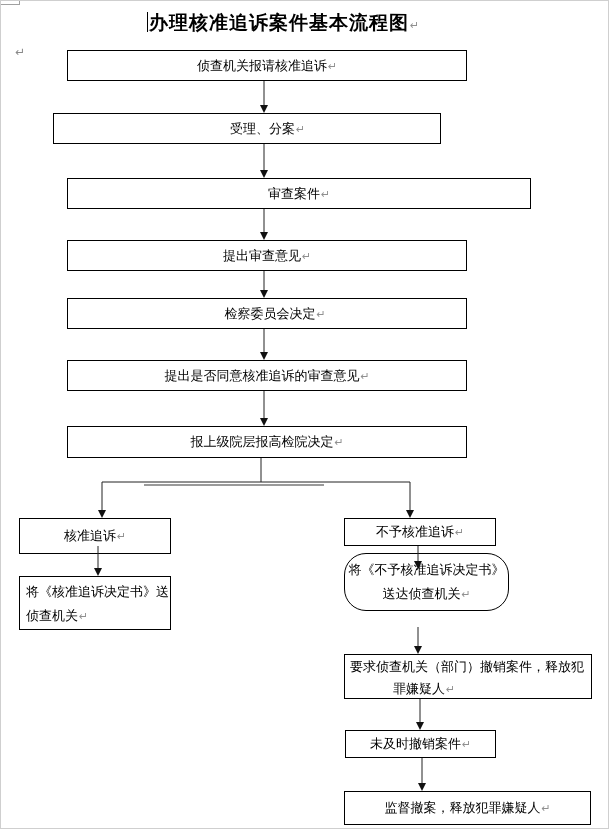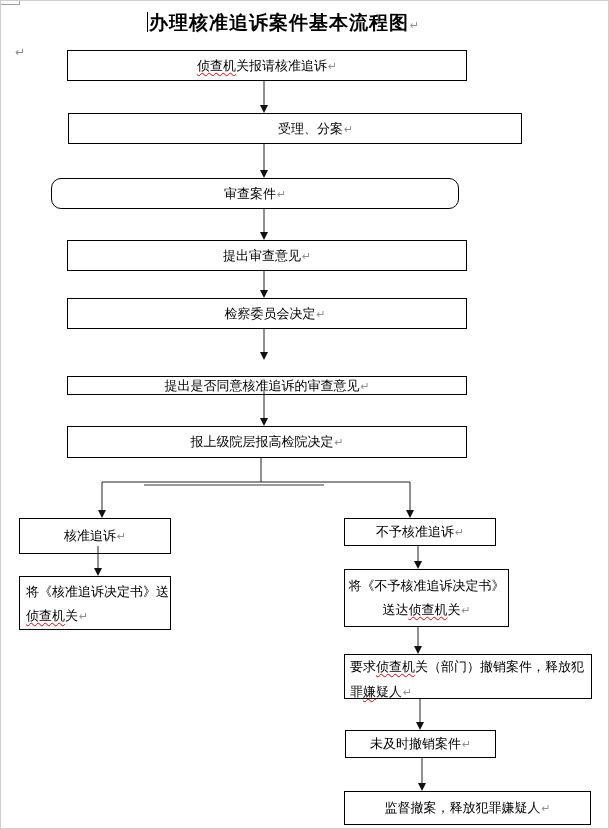--- a/index.html
+++ b/index.html
@@ -30,21 +30,20 @@
   .box{
     position:absolute;border:1px solid #000;background:#fff;
     box-sizing:border-box;font-size:13px;white-space:nowrap;
   }
   .box.center{display:flex;align-items:center;justify-content:center;}
   .box.lines{display:block;}
   .box.lines .ln{line-height:24px;}
   .box.lines.padded{padding:3px 0 0 6px;}
   .box.lines.centered .ln{text-align:center;}
   .sq{
-    text-decoration:underline;
     text-decoration-style:wavy;
     text-decoration-color:#e00000;
     text-decoration-thickness:1px;
     text-underline-offset:2px;
   }
   svg.connectors{position:absolute;left:0;top:0;pointer-events:none;}
 </style>
 </head>
 <body>
 
@@ -52,57 +51,57 @@
 
   <div class="corner-mark"></div>
 
   <div class="title"><span class="caret"></span><span>办理核准追诉案件基本流程图</span><span class="cr">↵</span></div>
 
   <div class="pmark">↵</div>
 
   <div class="box center" style="left:66px;top:49px;width:400px;height:31px;">
     <span><span></span><span class="sq">侦查机</span><span>关报请核准追诉</span><span class="cr">↵</span></span>
   </div>
-  <div class="box center" style="left:67px;top:112px;width:454px;height:31px;padding-left:41px;">
+  <div class="box center" style="left:52px;top:112px;width:388px;height:31px;padding-left:41px;">
     <span><span>受理、分案</span><span class="sq"></span><span></span><span class="cr">↵</span></span>
   </div>
-  <div class="box center" style="left:50px;top:177px;width:408px;height:31px;border-radius:10px;">
+  <div class="box center" style="left:66px;top:177px;width:464px;height:31px;">
     <span><span>审查案件</span><span class="sq"></span><span></span><span class="cr">↵</span></span>
   </div>
   <div class="box center" style="left:66px;top:239px;width:400px;height:31px;">
     <span><span>提出审查意见</span><span class="sq"></span><span></span><span class="cr">↵</span></span>
   </div>
   <div class="box center" style="left:66px;top:297px;width:400px;height:31px;padding-left:16px;">
     <span><span>检察委员会决定</span><span class="sq"></span><span></span><span class="cr">↵</span></span>
   </div>
-  <div class="box center" style="left:66px;top:375px;width:400px;height:19px;">
+  <div class="box center" style="left:66px;top:359px;width:400px;height:31px;">
     <span><span>提出是否同意核准追诉的审查意见</span><span class="sq"></span><span></span><span class="cr">↵</span></span>
   </div>
   <div class="box center" style="left:66px;top:425px;width:400px;height:32px;">
     <span><span>报上级院层报高检院决定</span><span class="sq"></span><span></span><span class="cr">↵</span></span>
   </div>
 
   <div class="box center" style="left:18px;top:517px;width:152px;height:36px;">
     <span><span>核准追诉</span><span class="cr">↵</span></span>
   </div>
   <div class="box lines padded" style="left:18px;top:575px;width:152px;height:54px;">
     <div class="ln"><span>将《核准追诉决定书》送</span></div>
     <div class="ln"><span class="sq">侦查机</span><span>关</span><span class="cr">↵</span></div>
   </div>
 
   <div class="box center" style="left:343px;top:517px;width:152px;height:28px;">
     <span><span>不予核准追诉</span><span class="cr">↵</span></span>
   </div>
-  <div class="box lines centered" style="left:343px;top:568px;width:165px;height:58px;padding-top:4px;">
+  <div class="box lines centered" style="left:343px;top:552px;width:165px;height:58px;padding-top:4px;border-radius:22px;">
     <div class="ln"><span>将《不予核准追诉决定书》</span></div>
     <div class="ln"><span>送达</span><span class="sq">侦查机</span><span>关</span><span class="cr">↵</span></div>
   </div>
   <div class="box lines" style="left:343px;top:653px;width:248px;height:45px;padding:0 8px 0 5px;">
     <div class="ln" style="line-height:23px;"><span>要求</span><span class="sq">侦查机</span><span>关（部门）撤销案件，释放犯</span></div>
-    <div class="ln" style="line-height:27px;"><span>罪</span><span class="sq">嫌</span><span>疑人</span><span class="cr">↵</span></div>
+    <div class="ln" style="line-height:22px;margin-left:43px;"><span>罪</span><span class="sq">嫌</span><span>疑人</span><span class="cr">↵</span></div>
   </div>
   <div class="box center" style="left:344px;top:729px;width:151px;height:28px;">
     <span><span>未及时撤销案件</span><span class="cr">↵</span></span>
   </div>
   <div class="box center" style="left:343px;top:790px;width:247px;height:34px;">
     <span><span>监督撤案，释放犯罪嫌疑人</span><span class="cr">↵</span></span>
   </div>
 
   <svg class="connectors" width="609" height="829" viewBox="0 0 609 829">
     <g stroke="#222" stroke-width="1" fill="none">

